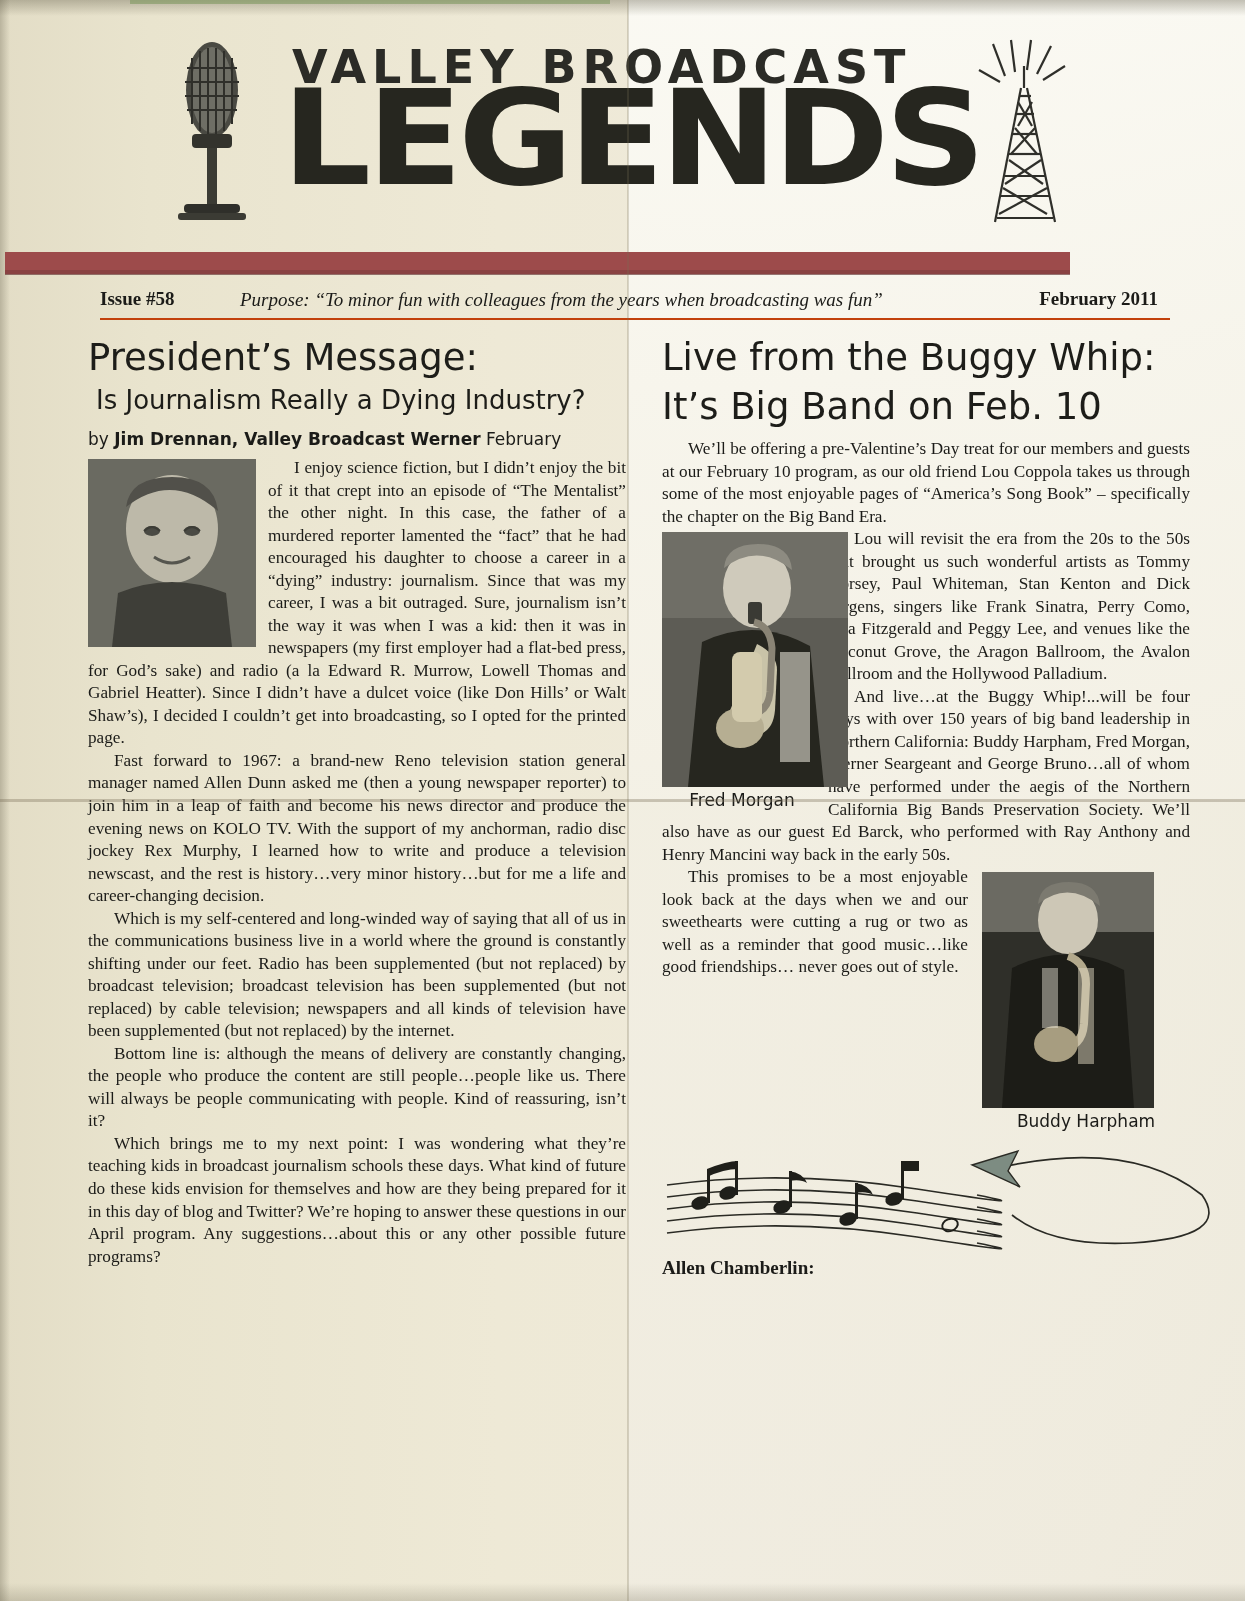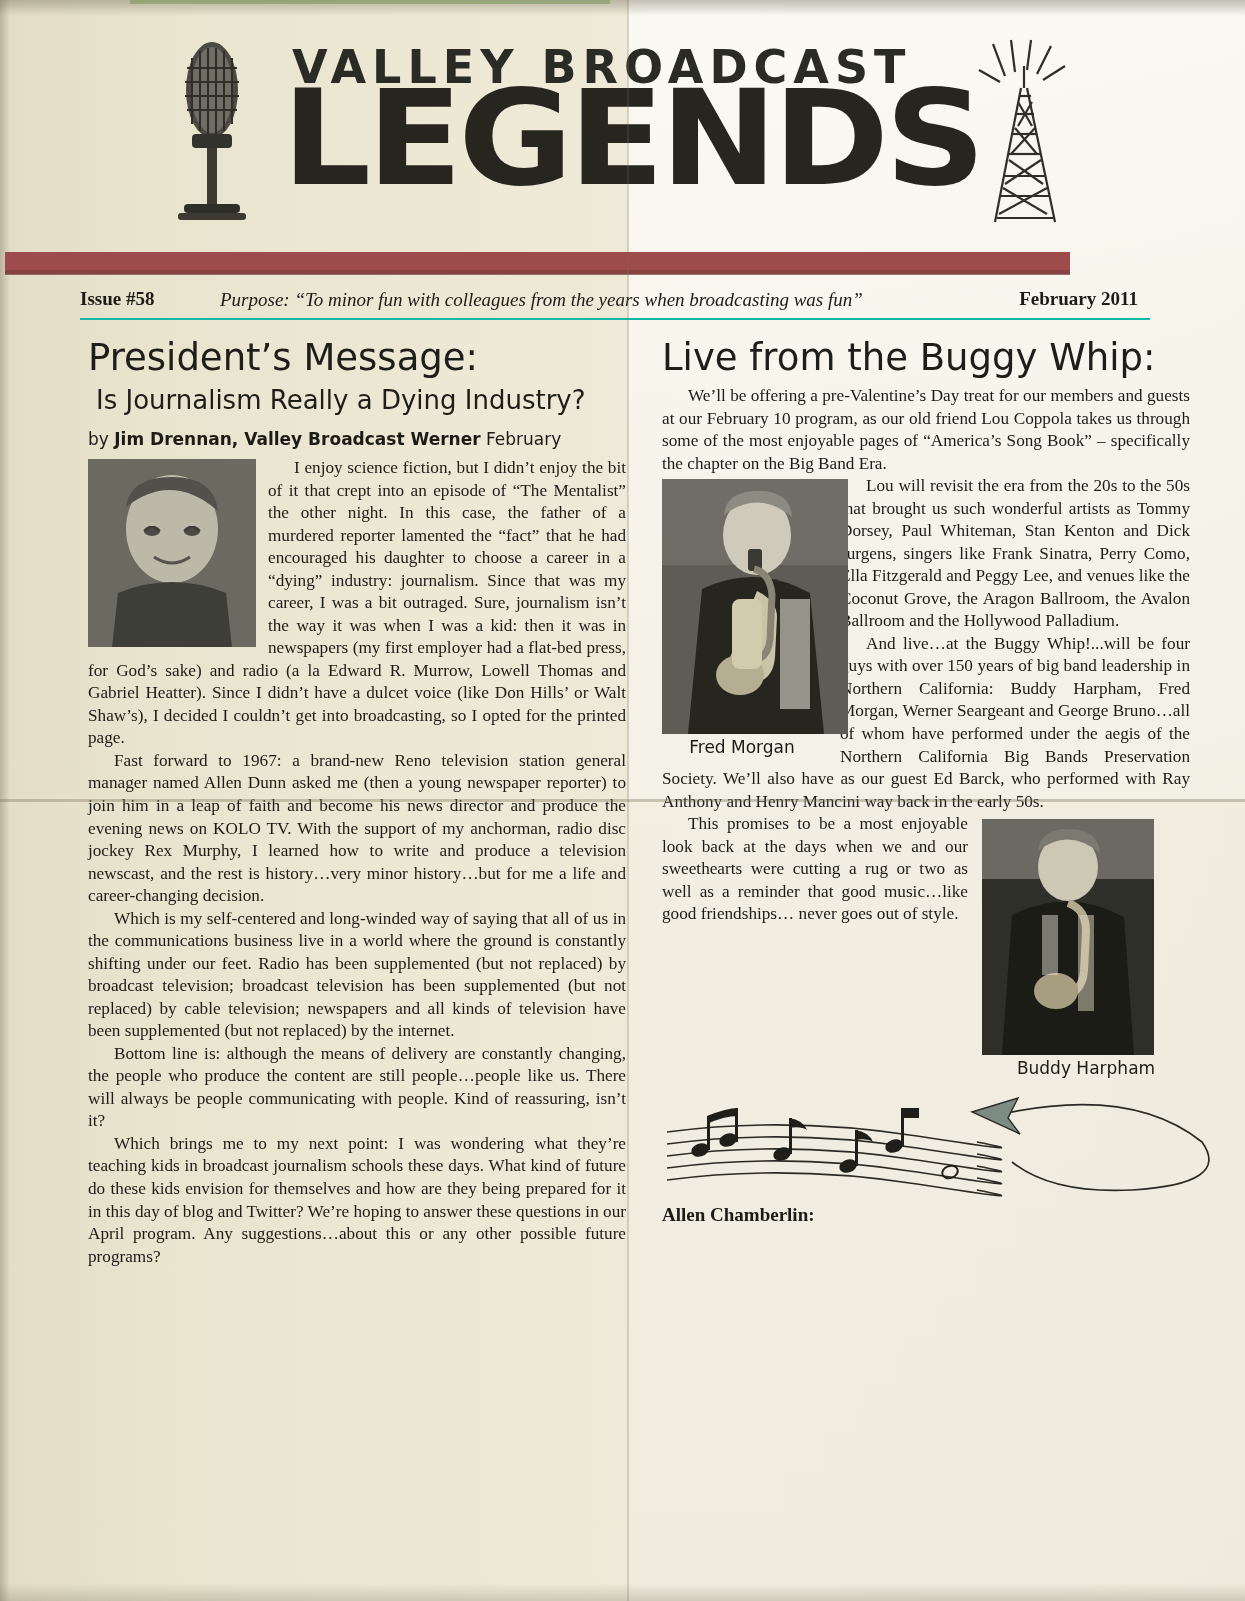--- a/index.html
+++ b/index.html
@@ -99,22 +99,22 @@
     box-shadow: 0 1px 0 rgba(0,0,0,0.25);
   }
   .red-bar-shade {
     position:absolute; left:5px; top:270px; width:1065px; height:5px;
     background: rgba(120,60,60,0.55);
   }
 
   
   .issueline {
     position: absolute;
-    left: 80px; top: 288px; width: 1070px; height: 30px;
-    border-bottom: 2px solid #14b8a6;
+    left: 100px; top: 288px; width: 1070px; height: 30px;
+    border-bottom: 2px solid #c2410c;
   }
   .issue-no {
     position: absolute; left: 0; top: 0;
     font-family: "Liberation Serif", serif;
     font-weight: bold;
     font-size: 19px;
   }
   .purpose {
     position: absolute; left: 140px; top: 1px;
     font-family: "Liberation Serif", serif;
@@ -188,21 +188,21 @@
   }
   .caption {
     font-family: "DejaVu Sans", sans-serif;
     font-size: 17px;
     text-align: center;
     margin-top: 3px;
   }
   .photo-fred-wrap {
     float: left;
     width: 160px;
-    margin: 4px 18px 2px 0;
+    margin: 4px 6px 2px 0;
   }
   .photo-fred {
     width: 186px; height: 255px;
     background: linear-gradient(160deg,#7b7a70,#4d4c46);
   }
   .photo-buddy-wrap {
     float: right;
     width: 208px;
     margin: 6px 0 4px 14px;
   }
@@ -335,20 +335,21 @@
     <p class="body">I enjoy science fiction, but I didn’t enjoy the bit of it that crept into an episode of “The Mentalist” the other night. In this case, the father of a murdered reporter lamented the “fact” that he had encouraged his daughter to choose a career in a “dying” industry: journalism. Since that was my career, I was a bit outraged. Sure, journalism isn’t the way it was when I was a kid: then it was in newspapers (my first employer had a flat-bed press, for God’s sake) and radio (a la Edward R. Murrow, Lowell Thomas and Gabriel Heatter). Since I didn’t have a dulcet voice (like Don Hills’ or Walt Shaw’s), I decided I couldn’t get into broadcasting, so I opted for the printed page.</p>
     <div class="clear"></div>
     <p class="body">Fast forward to 1967: a brand-new Reno television station general manager named Allen Dunn asked me (then a young newspaper reporter) to join him in a leap of faith and become his news director and produce the evening news on KOLO TV. With the support of my anchorman, radio disc jockey Rex Murphy, I learned how to write and produce a television newscast, and the rest is history…very minor history…but for me a life and career-changing decision.</p>
     <p class="body">Which is my self-centered and long-winded way of saying that all of us in the communications business live in a world where the ground is constantly shifting under our feet. Radio has been supplemented (but not replaced) by broadcast television; broadcast television has been supplemented (but not replaced) by cable television; newspapers and all kinds of television have been supplemented (but not replaced) by the internet.</p>
     <p class="body">Bottom line is: although the means of delivery are constantly changing, the people who produce the content are still people…people like us. There will always be people communicating with people. Kind of reassuring, isn’t it?</p>
     <p class="body">Which brings me to my next point:  I was wondering what they’re teaching kids in broadcast journalism schools these days. What kind of future do these kids envision for themselves and how are they being prepared for it in this day of blog and Twitter?  We’re hoping to answer these questions in our April program. Any suggestions…about this or any other possible future programs?</p>
   </div>
 
   <div class="col-right">
     <h1 class="head">Live from the Buggy Whip:</h1>
+    <h1 class="head" style="margin-bottom:10px">It’s Big Band on Feb. 10</h1>
 
     <p class="body">We’ll be offering a pre-Valentine’s Day treat for our members and guests at our February 10 program, as our old friend Lou Coppola takes us through some of the most enjoyable pages of “America’s Song Book” – specifically the chapter on the Big Band Era.</p>
 
     <div class="photo-fred-wrap">
       <div class="photo photo-fred">
         <div class="grain"></div>
         <svg viewBox="0 0 186 255" width="186" height="255" style="position:absolute;inset:0">
           <rect width="186" height="255" fill="#5d5c55"></rect>
           <rect y="0" width="186" height="86" fill="#6f6e66"></rect>
           <ellipse cx="95" cy="56" rx="34" ry="40" fill="#cfcabb"></ellipse>

